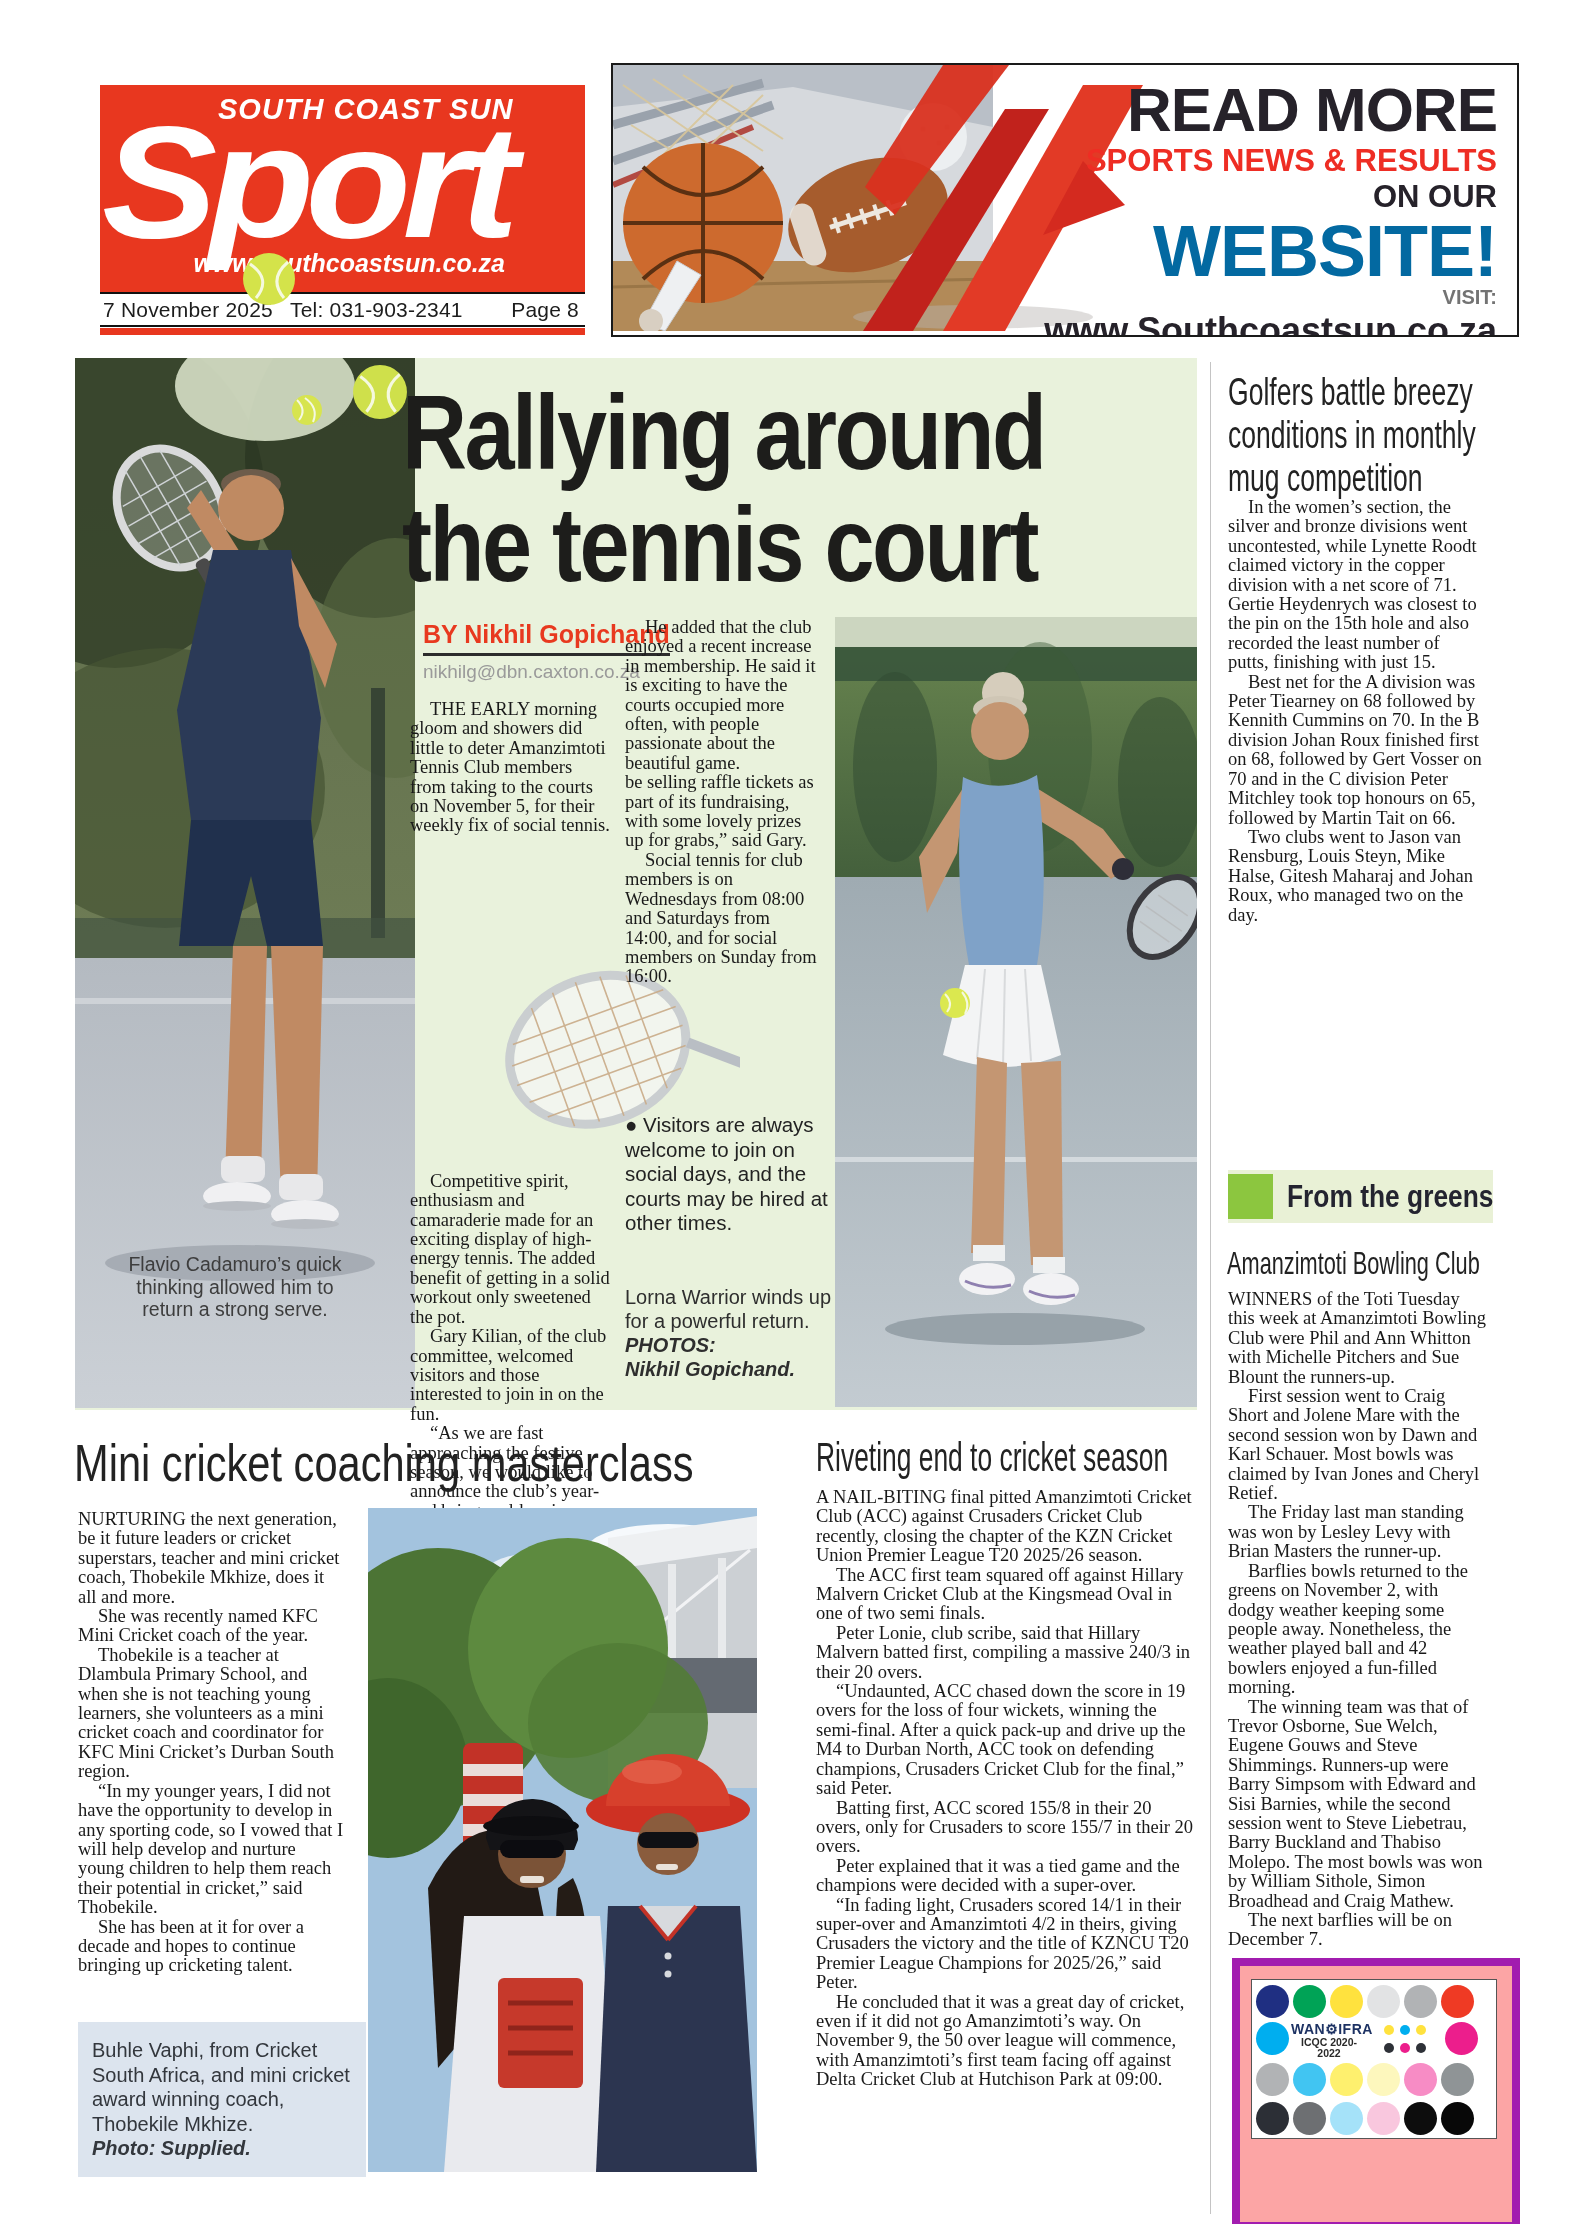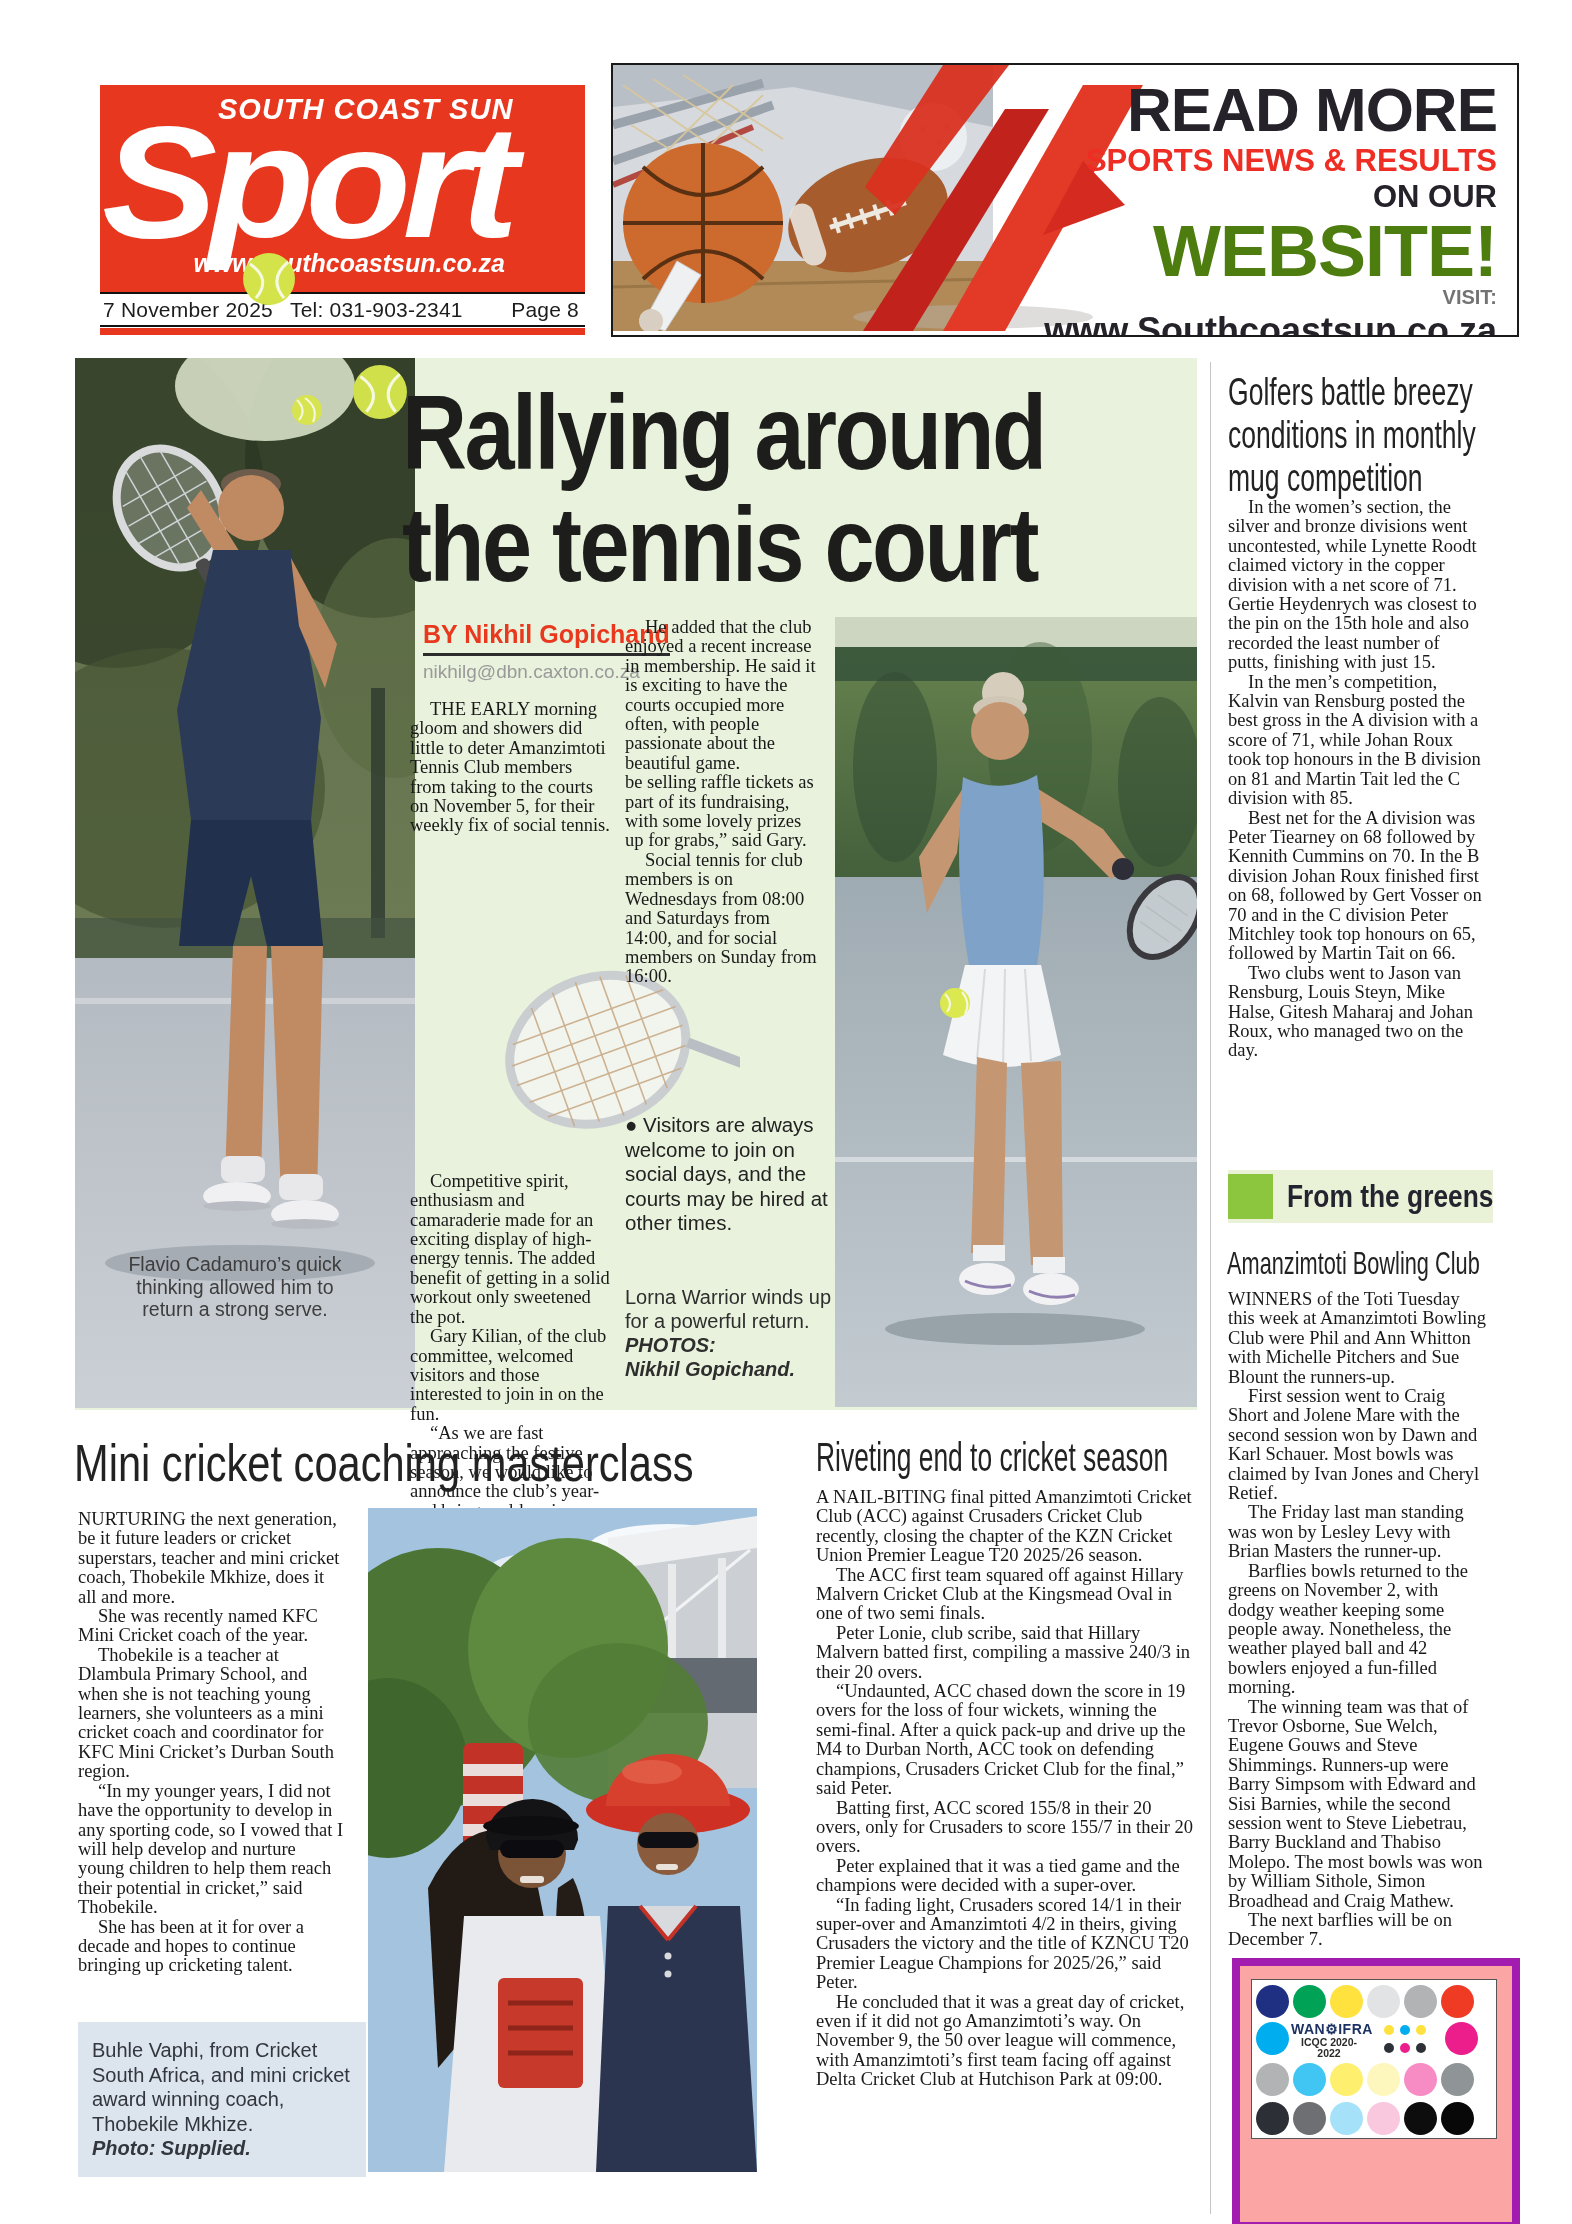--- a/index.html
+++ b/index.html
@@ -17,21 +17,21 @@
   .mh-date{left:3px;} .mh-tel{left:190px;} .mh-page{right:6px;}
   .mh-rule{left:100px;top:328px;width:485px;height:7px;background:#e8371f;}
   
   .ad-box{left:611px;top:63px;width:904px;height:270px;border:2px solid #1a1a1a;background:#fff;overflow:hidden;}
   .ad-photo{position:absolute;left:0;top:0;}
   .ad-text{position:absolute;right:20px;top:14px;text-align:right;line-height:1;}
   .ad-text div{white-space:nowrap;}
   .ad1{font-size:62px;font-weight:bold;color:#26222a;letter-spacing:-1px;}
   .ad2{font-size:31px;font-weight:bold;color:#ee2d24;margin-top:4px;}
   .ad3{font-size:31px;font-weight:bold;color:#26222a;margin-top:5px;}
-  .ad4{font-size:72px;font-weight:bold;color:#4d7c0f;letter-spacing:-1px;margin-top:3px;}
+  .ad4{font-size:72px;font-weight:bold;color:#0369a1;letter-spacing:-1px;margin-top:3px;}
   .ad5{font-size:20px;font-weight:bold;color:#737373;}
   .ad6{font-size:36px;font-weight:bold;color:#26222a;margin-top:6px;}
   
   .tennis-bg{left:75px;top:358px;width:1122px;height:1052px;background:#e9f2dc;}
   .hl-main{left:402px;top:376px;font-size:106px;line-height:112px;font-weight:bold;color:#1d1d1b;
            letter-spacing:-3px;transform:scaleX(.85);transform-origin:left top;white-space:nowrap;}
   .byline{left:423px;top:620px;width:185px;}
   .byline .by{font-size:25px;font-weight:bold;color:#e8391f;white-space:nowrap;border-bottom:3px solid #2c2c2c;padding-bottom:4px;display:inline-block;}
   .byline .em{font-size:19px;color:#9a9a9a;margin-top:5px;white-space:nowrap;}
   .serifcol p{font-family:"Liberation Serif",serif;font-size:18.5px;line-height:19.4px;margin:0;
@@ -314,21 +314,20 @@
 
   <div class="abs cap-left">Flavio Cadamuro’s quick thinking allowed him to return a strong serve.</div>
 
   <div class="abs vrule"></div>
 
   <div class="abs hl-cond golf-hl">
     Golfers battle breezy<br>conditions in monthly<br>mug competition
   </div>
   <div class="abs golf-body serifcol">
     <p>In the women’s section, the silver and bronze divisions went uncontested, while Lynette Roodt claimed victory in the copper division with a net score of 71. Gertie Heydenrych was closest to the pin on the 15th hole and also recorded the least number of putts, finishing with just 15.</p>
-    <p>In the men’s competition, Kalvin van Rensburg posted the best gross in the A division with a score of 71, while Johan Roux took top honours in the B division on 81 and Martin Tait led the C division with 85.</p>
     <p>Best net for the A division was Peter Tiearney on 68 followed by Kennith Cummins on 70. In the B division Johan Roux finished first on 68, followed by Gert Vosser on 70 and in the C division Peter Mitchley took top honours on 65, followed by Martin Tait on 66.</p>
     <p>Two clubs went to Jason van Rensburg, Louis Steyn, Mike Halse, Gitesh Maharaj and Johan Roux, who managed two on the day.</p>
   </div>
 
   <div class="abs greens-bar">
     <div class="greens-sq"></div>
     <div class="greens-label">From the greens</div>
   </div>
 
   <div class="abs hl-cond bowl-hl">Amanzimtoti Bowling Club</div>

